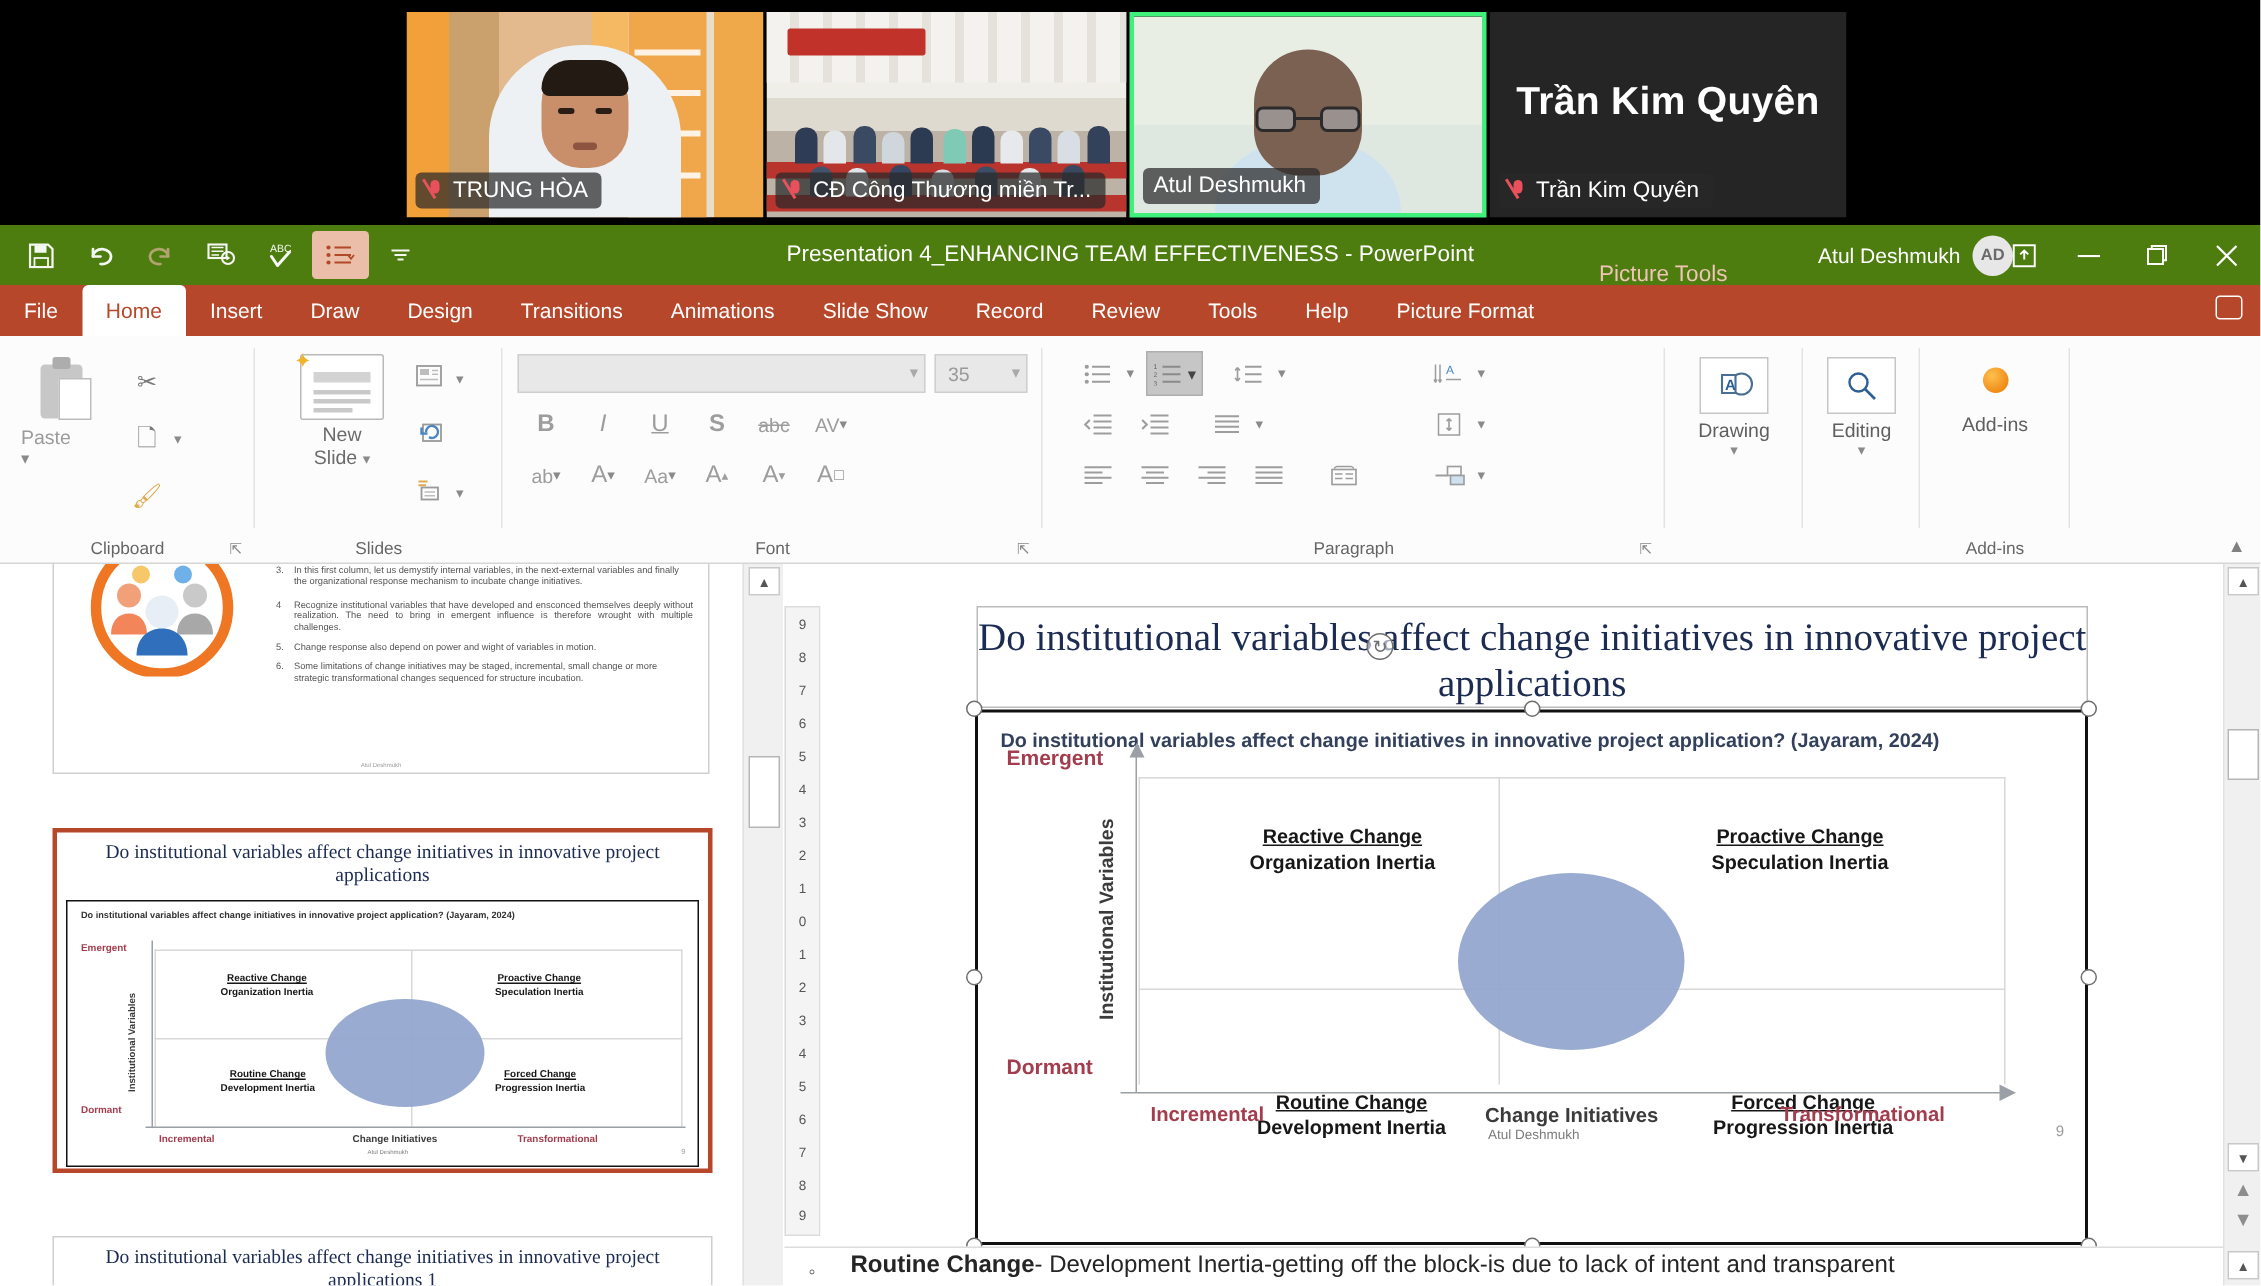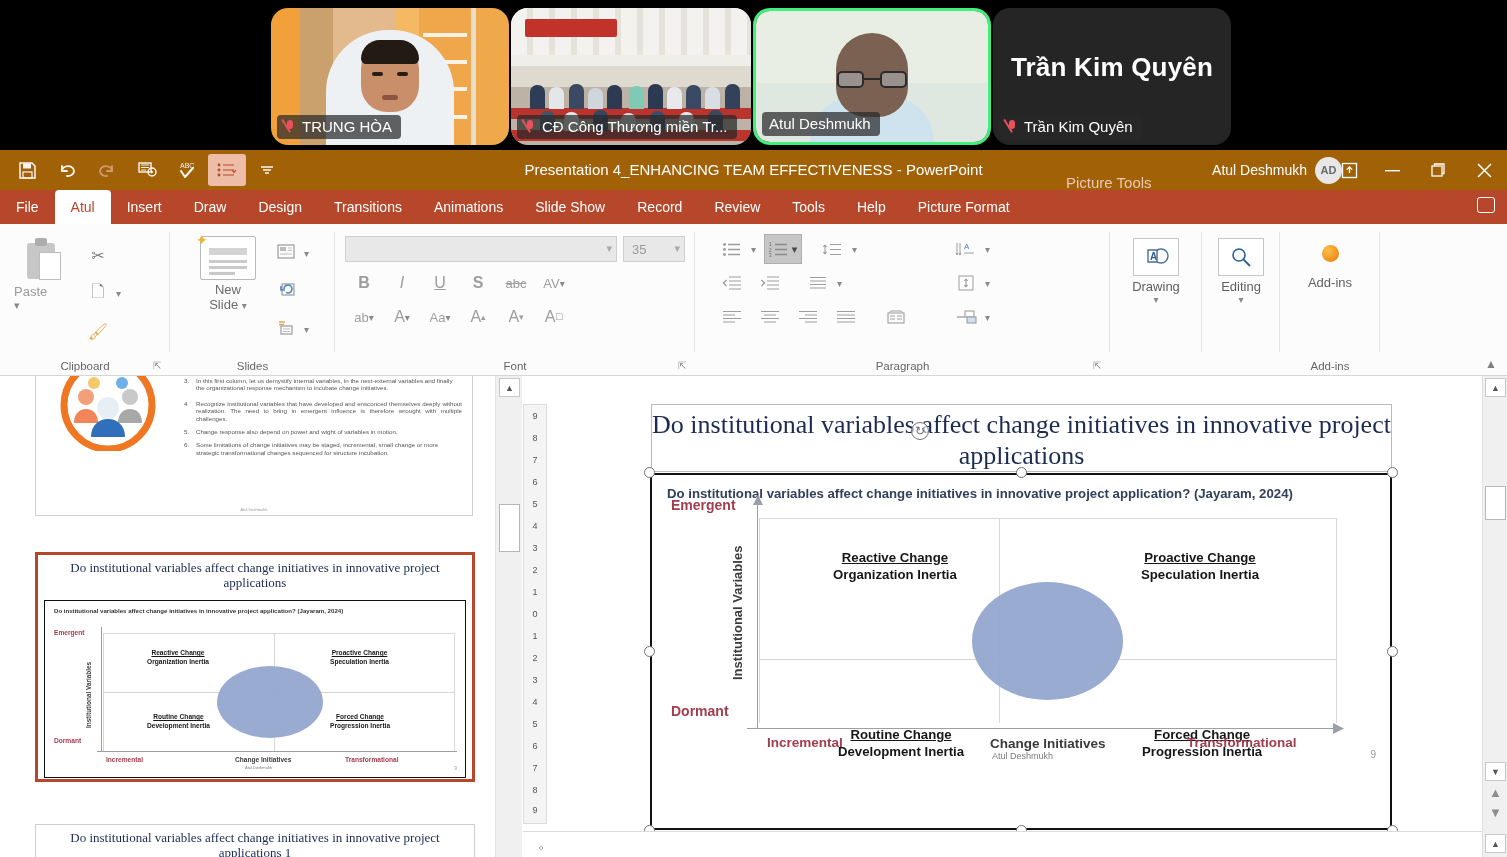--- a/index.html
+++ b/index.html
@@ -9,21 +9,21 @@
     font-family: "Liberation Sans", sans-serif;
     background: #fff;
   }
   #app { position: relative; width: 1507px; height: 857px; }
 
   
   .video-strip {
     position: absolute; left: 0; top: 0; width: 1507px; height: 150px;
     background: #000;
   }
-  .vtile { position: absolute; top: 8px; height: 137px; overflow: hidden; border-radius: 17px; }
+  .vtile { position: absolute; top: 8px; height: 137px; overflow: hidden; }
   .vtile .vbg { position: absolute; inset: 0; }
   .vname {
     position: absolute; left: 6px; bottom: 6px;
     display: flex; align-items: center; gap: 6px;
     background: rgba(40,40,40,0.72); color: #fff;
     font-size: 15px; padding: 3px 9px 4px 7px; border-radius: 4px;
     white-space: nowrap; max-width: 94%; overflow: hidden;
   }
   .micoff {
     display: inline-block; width: 12px; height: 16px; position: relative;
@@ -93,21 +93,21 @@
   
   .t4bg { background:#252525; }
   .t4name {
     position:absolute; left:0; right:0; top:44px; text-align:center;
     color:#fff; font-size:26px; font-weight:bold; letter-spacing:.2px;
   }
 
   
   .titlebar {
     position:absolute; left:0; top:150px; width:1507px; height:40px;
-    background:#a16207; color:#fff;
+    background:#4d7c0f; color:#fff;
   }
   .qat { position:absolute; left:8px; top:0; height:40px; display:flex; align-items:center; gap:2px; }
   .qbtn {
     width:38px; height:32px; display:flex; align-items:center; justify-content:center;
     color:#fff; border-radius:3px; font-size:17px; opacity:.95;
   }
   .qbtn.hl { background:#f3c2b1; }
   .qbtn.dim { opacity:.62; }
   .doctitle {
     position:absolute; left:0; right:0; top:0; height:40px; line-height:40px;
@@ -478,21 +478,21 @@
         <svg width="15" height="15" viewBox="0 0 15 15">
             <path d="M1 1l13 13M14 1L1 14" stroke="#fff" stroke-width="1.5"></path>
           </svg>
       </div>
     </div>
   </div>
 
   <div class="tabbar">
     <div class="tabs">
       <div class="tab">File</div>
-      <div class="tab active">Atul</div>
+      <div class="tab active">Home</div>
       <div class="tab">Insert</div>
       <div class="tab">Draw</div>
       <div class="tab">Design</div>
       <div class="tab">Transitions</div>
       <div class="tab">Animations</div>
       <div class="tab">Slide Show</div>
       <div class="tab">Record</div>
       <div class="tab">Review</div>
       <div class="tab">Tools</div>
       <div class="tab">Help</div>
@@ -982,16 +982,19 @@
       <div class="rsbtn" style="top:2px;">▲</div>
       <div class="rsthumb"></div>
       <div class="rsbtn" style="top:386px;">▼</div>
       <div class="rsbtn" style="top:407px;border:none;background:transparent;color:#8d8d8d;font-size:13px;">▲</div>
       <div class="rsbtn" style="top:427px;border:none;background:transparent;color:#8d8d8d;font-size:13px;">▼</div>
       <div class="rsbtn" style="top:458px;">▲</div>
     </div>
 
     <div class="notespane">
       <div class="notebullet">◦</div>
+      <div class="noteline" style="left:44px;">
+        <b>Routine Change</b><span>- Development Inertia-getting off the block-is  due to lack of intent and transparent</span>
+      </div>
     </div>
 
   </div>
 </div>
 
 </body></html>

